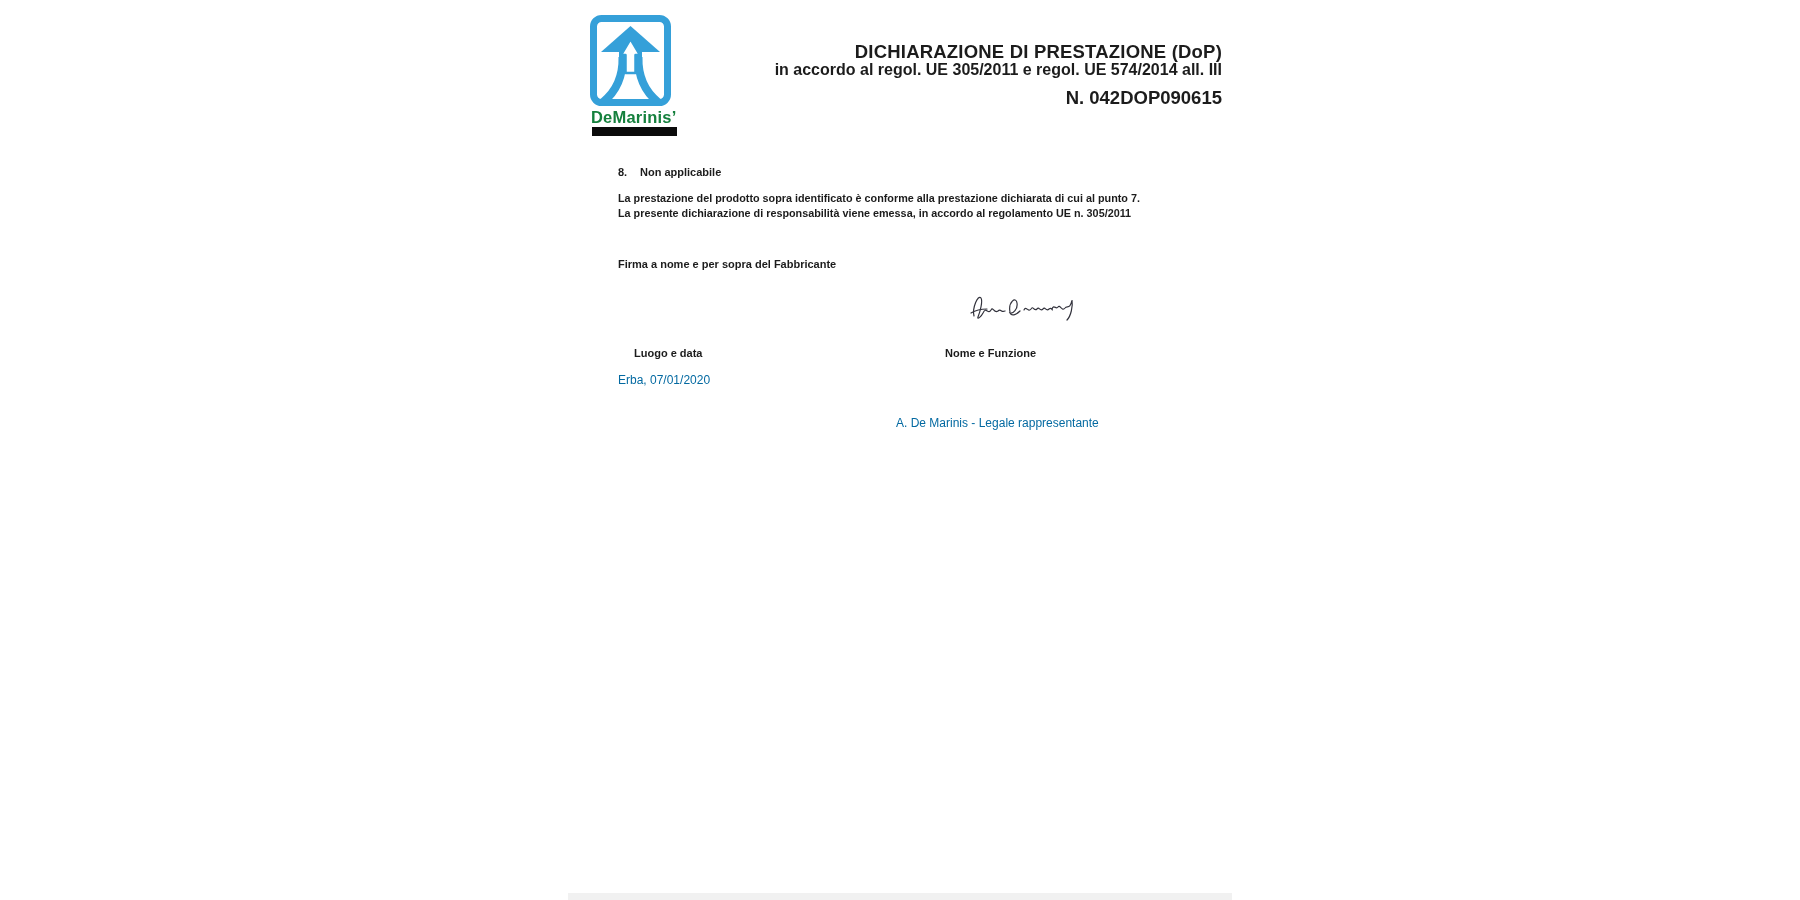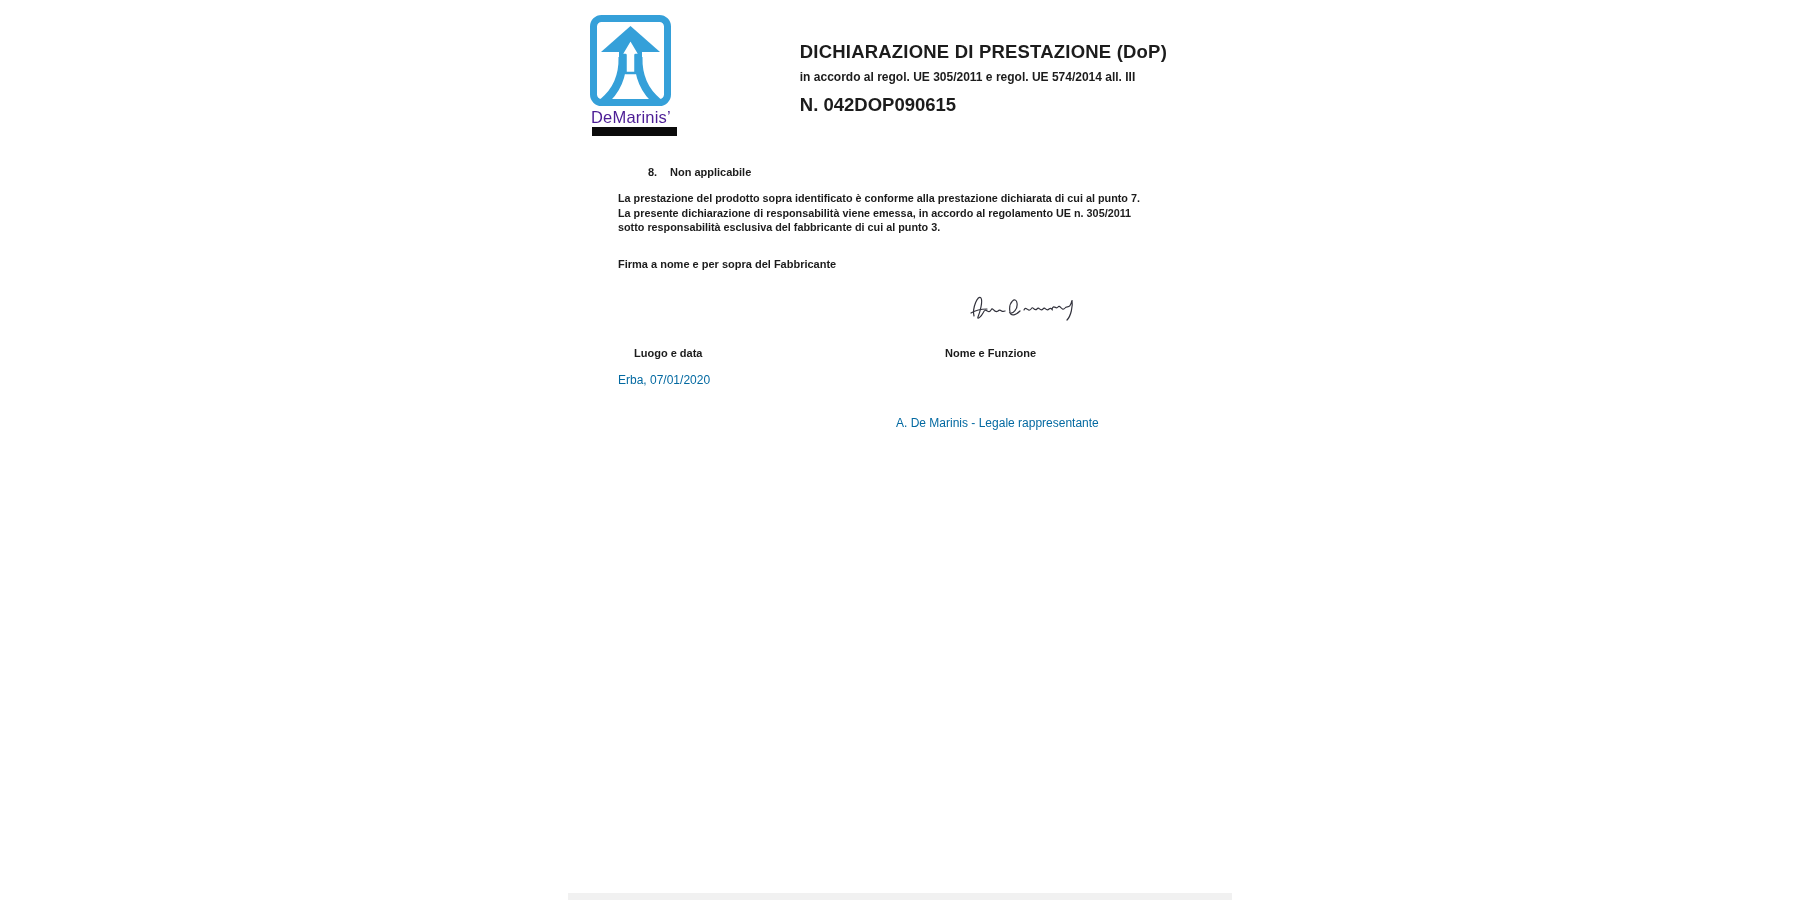--- a/index.html
+++ b/index.html
@@ -28,64 +28,65 @@
   .logo-mark {
     display: block;
     margin-left: 0;
   }
   .logo-word {
     position: absolute;
     left: 1px;
     top: 93px;
     width: 93px;
     font-size: 16.5px;
-    font-weight: normal;
+    font-weight: bold;
     letter-spacing: 0.2px;
-    color: #4c1d95;
+    color: #15803d;
     white-space: nowrap;
   }
   .logo-bar {
     position: absolute;
     left: 2px;
     top: 112px;
     width: 85px;
     height: 9px;
     background: #0b0b0b;
   }
 
   
   .doc-header {
     position: absolute;
     top: 42px;
-    right: 633px;
+    right: 578px;
+    text-align: right;
     white-space: nowrap;
   }
   .doc-title {
     font-size: 18.5px;
     font-weight: bold;
     line-height: 20px;
     letter-spacing: 0.2px;
   }
   .doc-subtitle {
-    font-size: 12px;
+    font-size: 16px;
     font-weight: bold;
     line-height: 14px;
-    margin-top: 8px;
+    margin-top: 1px;
   }
   .doc-number {
     font-size: 18.5px;
     font-weight: bold;
     line-height: 20px;
     margin-top: 11px;
   }
 
   
   .item8 {
     position: absolute;
-    left: 648px;
+    left: 618px;
     top: 166px;
     font-size: 11px;
     font-weight: bold;
     white-space: nowrap;
   }
   .item8 .num {
     display: inline-block;
     width: 22px;
   }
   .declaration {
@@ -172,21 +173,20 @@
     <div class="doc-number">N. 042DOP090615</div>
   </div>
 
   <div class="item8">
     <span class="num">8.</span><span>Non applicabile</span>
   </div>
 
   <div class="declaration">
     <div>La prestazione del prodotto sopra identificato è conforme alla prestazione dichiarata di cui al punto 7.</div>
     <div>La presente dichiarazione di responsabilità viene emessa, in accordo al regolamento UE n. 305/2011</div>
-    <div>sotto responsabilità esclusiva del fabbricante di cui al punto 3.</div>
   </div>
 
   <div class="firma-caption">Firma a nome e per sopra del Fabbricante</div>
 
   <svg class="signature" viewBox="0 0 110 40">
     <g fill="none" stroke="#33333d" stroke-width="1.2" stroke-linecap="round">
       <path d="M6 30 C4 22 10 8 13 12 C15 15 12 26 10 31 C9 34 13 31 15 27
                C18 20 20 29 23 24 C25 20 26 28 30 25 C33 22 33 27 37 25"></path>
       <path d="M3 27 C8 24 14 23 19 23"></path>
       <path d="M42 26 C40 16 48 10 49 17 C50 23 45 28 42 27 C44 31 49 28 52 25"></path>

